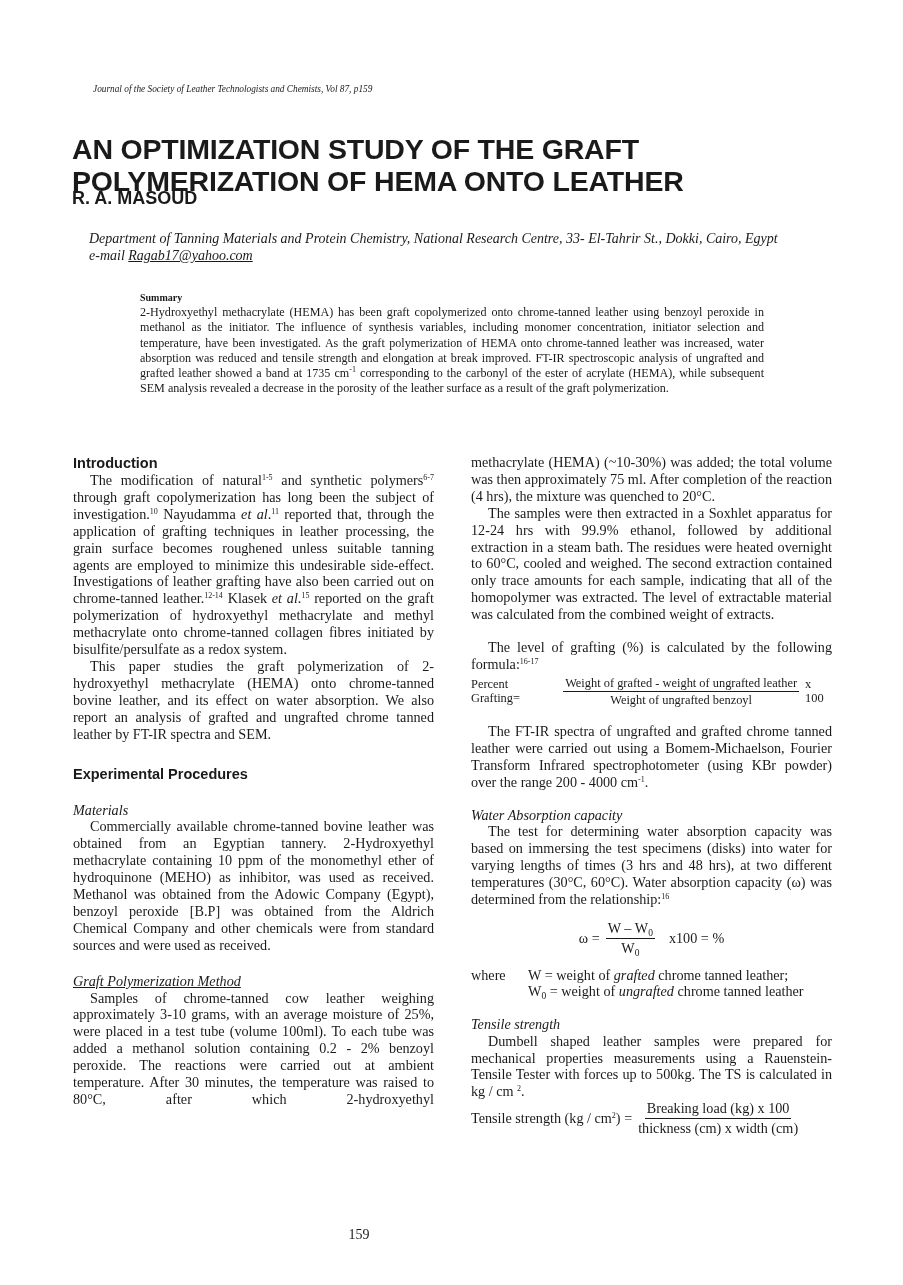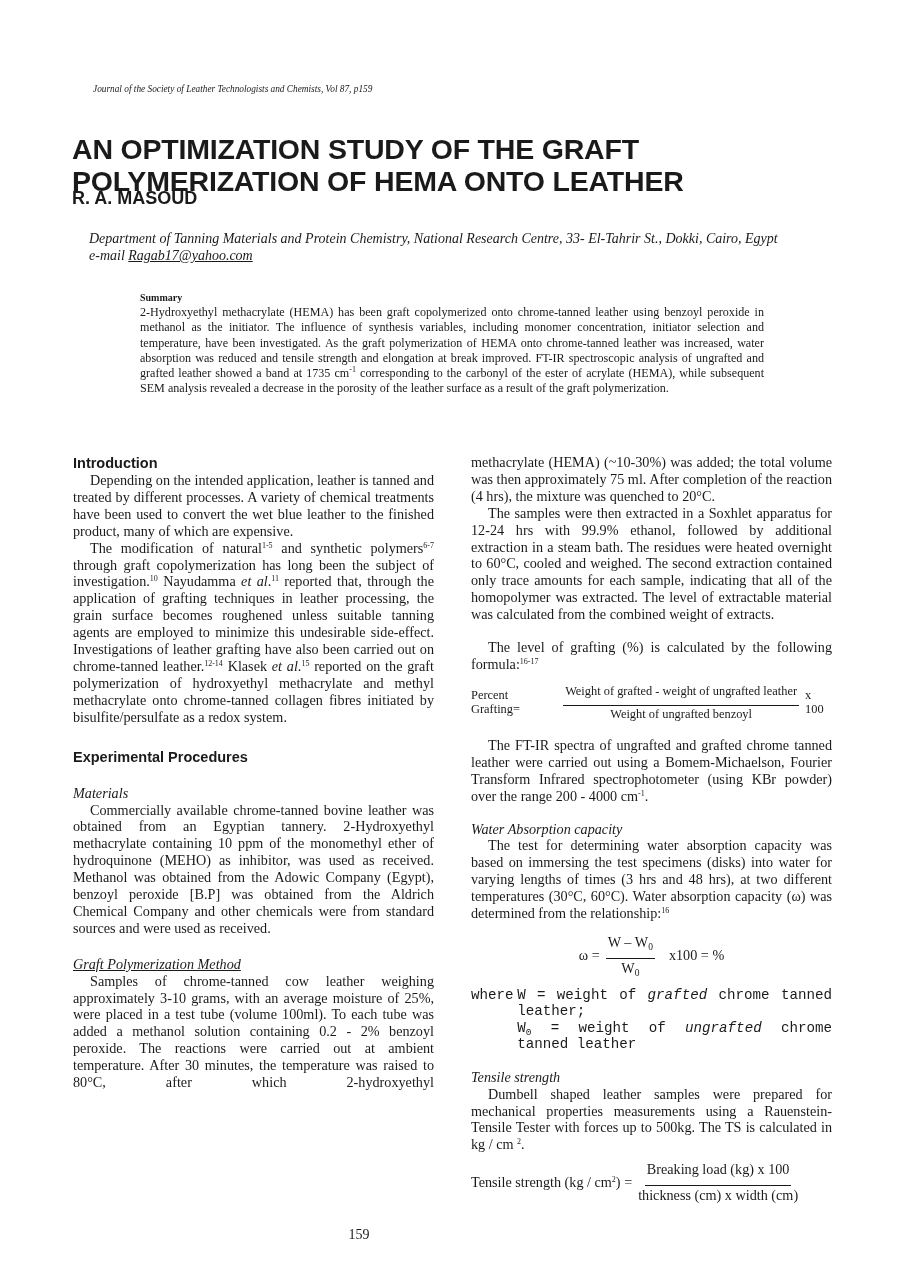--- a/index.html
+++ b/index.html
@@ -19,27 +19,27 @@
   .h2 { font-family:"Liberation Sans","DejaVu Sans",sans-serif; font-weight:bold; font-size:14.5px; margin:0; line-height:18px; }
   .h3 { font-style:italic; margin:0; }
   p { margin:0; text-indent:17px; }
   p.noind { text-indent:0; }
   sup { font-size:8px; vertical-align:5px; line-height:0; }
   .gap-s { height:16px; }
   .gap-m { height:19px; }
   .gap-l { height:22px; }
   .formula { display:flex; align-items:center; }
   .frac { display:inline-flex; flex-direction:column; align-items:center; margin:0 6px; }
-  .frac .num { border-bottom:1px solid #1a1a1a; padding:0 2px 7px; text-align:center; white-space:nowrap; }
+  .frac .num { border-bottom:1px solid #1a1a1a; padding:0 2px 1px; text-align:center; white-space:nowrap; }
   .frac .den { padding-top:1px; text-align:center; white-space:nowrap; }
-  #pct-formula { font-size:12.4px; line-height:14px; margin-top:11px; }
+  #pct-formula { font-size:12.4px; line-height:14px; margin-top:3px; }
   #omega-formula { justify-content:center; margin-top:12px; margin-bottom:10px; }
-  .wherebox { display:flex; font-size:14.2px; line-height:16.5px;font-family:Liberation Mono, monospace; }
+  .wherebox { display:flex; font-size:14.2px; line-height:16.5px; }
   .wherebox .wl { width:57px; }
-  #ts-formula { margin-top:8px; }
+  #ts-formula { }
   #page-number { position:absolute; left:0; width:718px; top:1227px; text-align:center; font-size:14px; }
   .sub { font-size:9.5px; vertical-align:-3px; line-height:0; }
 </style>
 </head>
 <body>
 
 <div id="running-head" class="serif">Journal of the Society of Leather Technologists and Chemists, Vol 87, p159</div>
 
 <h1 id="title" class="sans" style="margin:0;">AN OPTIMIZATION STUDY OF THE GRAFT POLYMERIZATION OF HEMA ONTO LEATHER</h1>
 
@@ -50,22 +50,22 @@
   <div><span>e-mail </span><a>Ragab17@yahoo.com</a></div>
 </div>
 
 <div id="summary" class="serif">
   <div class="sumhead">Summary</div>
   <div><span>2-Hydroxyethyl methacrylate (HEMA) has been graft copolymerized onto chrome-tanned leather using benzoyl peroxide in methanol as the initiator. The influence of synthesis variables, including monomer concentration, initiator selection and temperature, have been investigated. As the graft polymerization of HEMA onto chrome-tanned leather was increased, water absorption was reduced and tensile strength and elongation at break improved. FT-IR spectroscopic analysis of ungrafted and grafted leather showed a band at 1735 cm</span><sup>-1</sup><span> corresponding to the carbonyl of the ester of acrylate (HEMA), while subsequent SEM analysis revealed a decrease in the porosity of the leather surface as a result of the graft polymerization.</span></div>
 </div>
 
 <div id="col-left" class="col serif">
   <h2 class="h2">Introduction</h2>
-  <p>Depending on the intended application, leather is tanned and treated by different processes. A variety of chemical treatments have been used to convert the wet blue leather to the finished product, many of which are expensive.</p>
   <p><span>The modification of natural</span><sup>1-5</sup><span> and synthetic polymers</span><sup>6-7</sup><span> through graft copolymerization has long been the subject of investigation.</span><sup>10</sup><span> Nayudamma </span><i>et al</i><span>.</span><sup>11</sup><span> reported that, through the application of grafting techniques in leather processing, the grain surface becomes roughened unless suitable tanning agents are employed to minimize this undesirable side-effect. Investigations of leather grafting have also been carried out on chrome-tanned leather.</span><sup>12-14</sup><span> Klasek </span><i>et al</i><span>.</span><sup>15</sup><span> reported on the graft polymerization of hydroxyethyl methacrylate and methyl methacrylate onto chrome-tanned collagen fibres initiated by bisulfite/persulfate as a redox system.</span></p>
+  <p>This paper studies the graft polymerization of 2-hydroxyethyl methacrylate (HEMA) onto chrome-tanned bovine leather, and its effect on water absorption. We also report an analysis of grafted and ungrafted chrome tanned leather by FT-IR spectra and SEM.</p>
 
   <div class="gap-l"></div>
   <h2 class="h2">Experimental Procedures</h2>
   <div class="gap-m"></div>
   <h3 class="h3" style="font-weight:normal;font-size:14.2px;">Materials</h3>
   <p>Commercially available chrome-tanned bovine leather was obtained from an Egyptian tannery. 2-Hydroxyethyl methacrylate containing 10 ppm of the monomethyl ether of hydroquinone (MEHO) as inhibitor, was used as received. Methanol was obtained from the Adowic Company (Egypt), benzoyl peroxide [B.P] was obtained from the Aldrich Chemical Company and other chemicals were from standard sources and were used as received.</p>
 
   <div class="gap-m"></div>
   <h3 class="h3" style="font-weight:normal;font-size:14.2px;text-decoration:underline;">Graft Polymerization Method</h3>
   <p style="height: auto; overflow: hidden; text-align-last: justify;">Samples of chrome-tanned cow leather weighing approximately 3-10 grams, with an average moisture of 25%, were placed in a test tube (volume 100ml). To each tube was added a methanol solution containing 0.2 - 2% benzoyl peroxide. The reactions were carried out at ambient temperature. After 30 minutes, the temperature was raised to 80°C, after which 2-hydroxyethyl</p>

